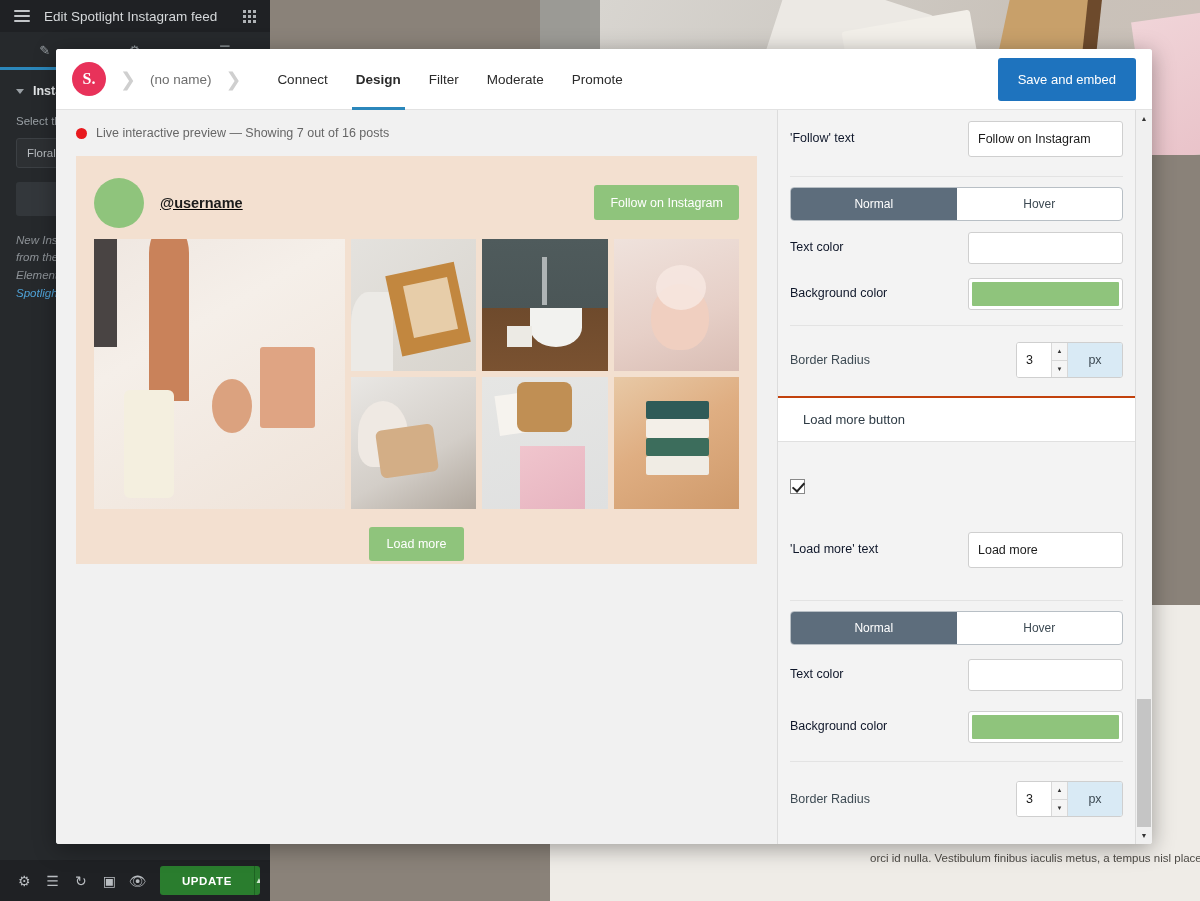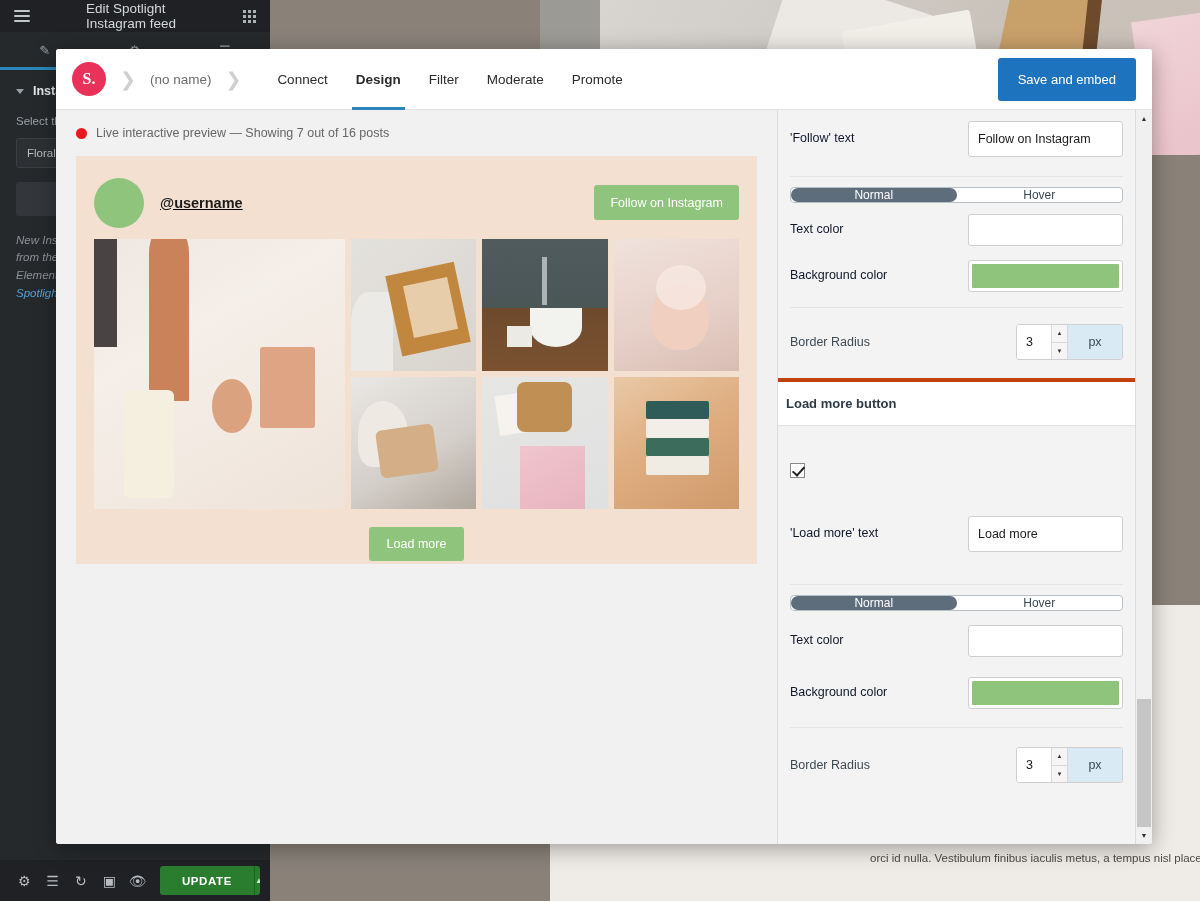--- a/index.html
+++ b/index.html
@@ -65,21 +65,21 @@
   .el-panel {
     position: absolute; left: 0; top: 0; width: 270px; bottom: 0;
     background: #26292c;
   }
   .el-topbar {
     height: 32px; background: #1f2124; display: flex; align-items: center;
     gap: 14px; padding: 0 14px; color: #c2c5c8;
   }
   .el-hamburger { width: 16px; display: flex; flex-direction: column; gap: 3px; }
   .el-hamburger span { display: block; height: 2px; background: #c2c5c8; border-radius: 1px; }
-  .el-title { font-size: 13.5px; color: #d5d8da; flex: 1; margin-left: 42px; }
+  .el-title { font-size: 13.5px; color: #d5d8da; flex: 1; }
   .el-grid-icon {
     display: grid; grid-template-columns: repeat(3,3px); gap: 2px;
   }
   .el-grid-icon i { width: 3px; height: 3px; background: #aeb2b5; display: block; }
 
   .el-tabsrow {
     height: 38px; background: #26292c; display: flex; align-items: center;
     justify-content: space-around; border-bottom: 1px solid #34373b;
     position: relative;
   }
@@ -304,22 +304,22 @@
     width: 100%; height: 32px; border: 1px solid #cfcfcf; border-radius: 3px;
     background: #fff; display: flex; align-items: center; padding: 3px;
   }
   .color-swatch { width: 100%; height: 100%; border-radius: 1px; }
 
   .seg {
     display: flex; margin: 10px 12px 4px; border: 1px solid #b8bfc5;
     border-radius: 4px; overflow: hidden; background: #fff;
   }
   .seg div {
-    flex: 1; height: 14px; display: flex; align-items: center; justify-content: center;
-    font-size: 12px; color: #3d4a53; cursor: pointer; border-radius: 10px;
+    flex: 1; height: 32px; display: flex; align-items: center; justify-content: center;
+    font-size: 12px; color: #3d4a53; cursor: pointer;
   }
   .seg div.on { background: #5d6d7c; color: #fff; }
 
   .divider { height: 1px; background: #e3e3e3; margin: 8px 12px; }
 
   .num-row { display: flex; align-items: center; padding: 0 12px; min-height: 52px; gap: 48px; }
   .num-row .lbl { width: 178px; flex: none; font-size: 12.5px; color: #3d4a53; }
   .spin-wrap {
     flex: 1; display: flex; border: 1px solid #cfcfcf; border-radius: 3px;
     overflow: hidden; background: #fff; height: 36px;
@@ -337,22 +337,22 @@
     flex: 1; display: flex; align-items: center; justify-content: center;
     background: #f5f5f5; font-size: 6px; color: #333; font-style: normal;
   }
   .spin-btns i:first-child { border-bottom: 1px solid #d8d8d8; }
   .unit {
     width: 54px; flex: none; background: #d9eaf5; display: flex;
     align-items: center; justify-content: center; font-size: 12.5px; color: #3d4a53;
   }
 
   .sec-title {
-    background: #fff; border-top: 4px solid #c2410c; border-bottom: 1px solid #e0e0e0;
-    padding: 14px 8px; font-size: 13px; font-weight: bold; color: #2e3b45;
+    background: #fff; border-top: 2px solid #c2410c; border-bottom: 1px solid #e0e0e0;
+    padding: 14px 25px; font-size: 13px; font-weight: normal; color: #2e3b45;
   }
 
   .chk-row { display: flex; align-items: flex-start; padding: 0 12px; min-height: 46px; }
   .chk-row .lbl {
     width: 178px; flex: none; font-size: 12.5px; color: #3d4a53; line-height: 1.45;
     padding-top: 13px;
   }
   .chk-box {
     margin-top: 13px; width: 15px; height: 15px; border: 1px solid #888;
     background: #fff; position: relative; flex: none;

